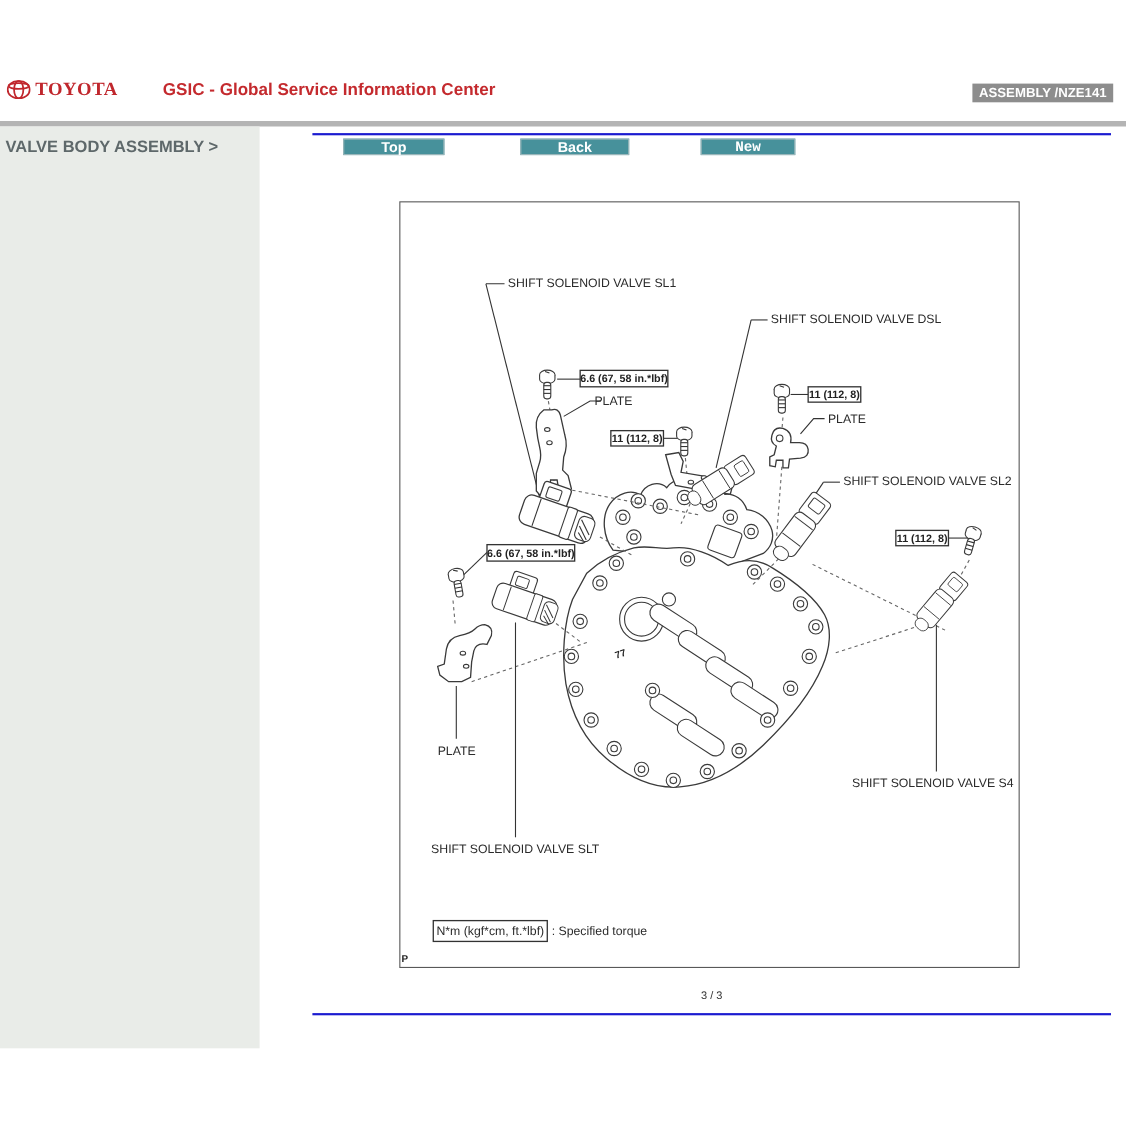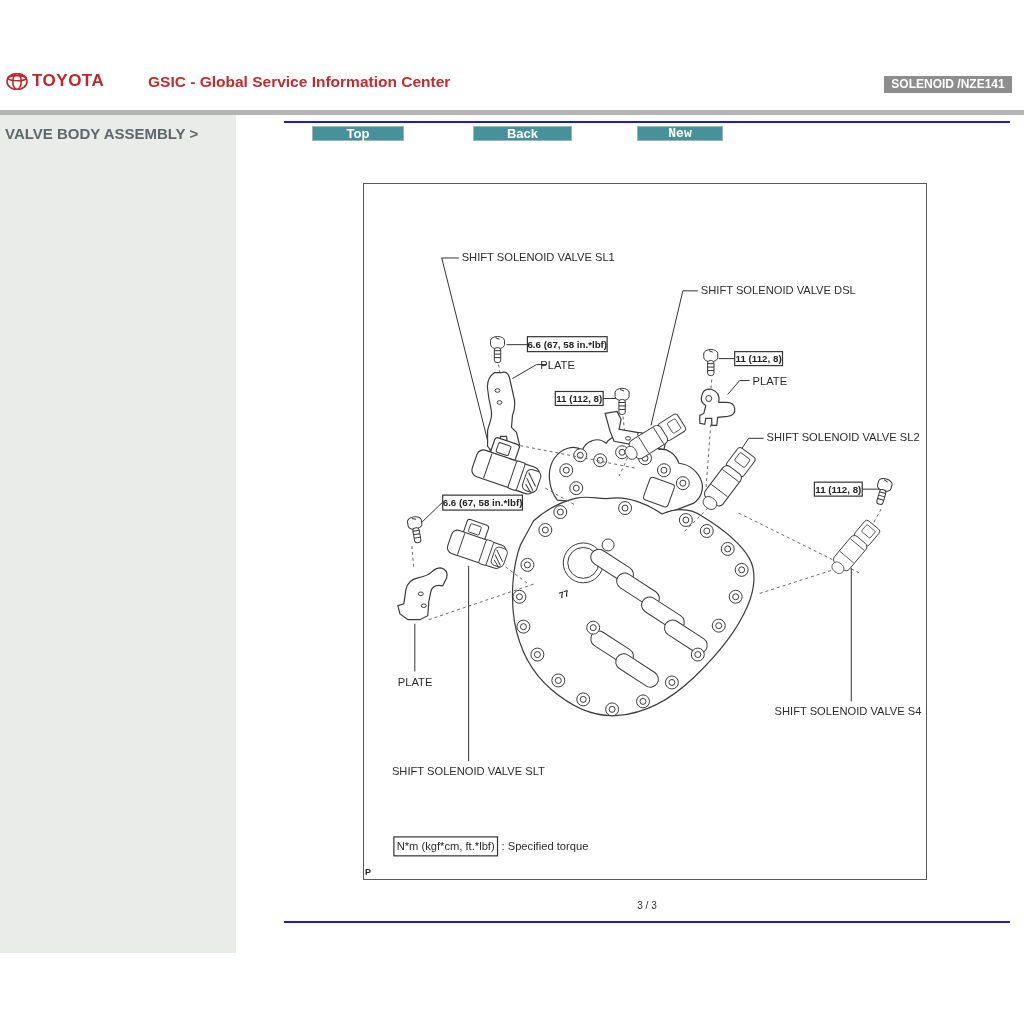--- a/index.html
+++ b/index.html
@@ -1,19 +1,19 @@
 <!DOCTYPE html>
 <html><head>
 <meta charset="utf-8">
 <style>
   html,body{margin:0;padding:0;background:#fff;}
   .page{position:relative;width:1024px;height:1024px;background:#fff;overflow:hidden;
         font-family:"Liberation Sans",sans-serif;}
   
-  .brand{position:absolute;left:6px;top:71px;display:flex;align-items:center;gap:4px;}
+  .brand{position:absolute;left:6px;top:71px;display:flex;align-items:center;gap:4px;font-family:Liberation Serif, serif;}
   .brand-text{color:#c0272d;font-weight:bold;font-size:17px;letter-spacing:.5px;}
   .gsic-title{position:absolute;left:148px;top:73px;color:#c42a2e;font-weight:bold;font-size:15.5px;}
   .model-badge{position:absolute;left:884px;top:76px;width:128px;height:17px;background:#8d8d8d;
         color:#fff;font-weight:bold;font-size:12px;text-align:center;line-height:17px;}
   .btn{position:absolute;height:15px;border:1px solid #9ab6ba;color:#fff;font-weight:bold;
         font-size:13px;text-align:center;line-height:14px;cursor:pointer;box-sizing:border-box;padding:0;margin-top:32px;}
   .btn-red{left:8px;top:93px;width:93px;background:#a93636;border-color:#c46;}
   .btn-teal{background:#47919b;}
   #btn-top{left:312px;top:94px;width:92px;}
   #btn-back{left:473px;top:94px;width:99px;}
@@ -48,21 +48,21 @@
 
   <div class="brand">
     <svg width="22" height="17" viewBox="0 0 22 17">
       <ellipse cx="11" cy="8.5" rx="10" ry="8" fill="none" stroke="#c0272d" stroke-width="1.6"></ellipse>
       <ellipse cx="11" cy="8.5" rx="4.2" ry="8" fill="none" stroke="#c0272d" stroke-width="1.6"></ellipse>
       <ellipse cx="11" cy="5.2" rx="9.2" ry="2.6" fill="none" stroke="#c0272d" stroke-width="1.6"></ellipse>
     </svg>
     <span class="brand-text">TOYOTA</span>
   </div>
   <div class="gsic-title">GSIC - Global Service Information Center</div>
-  <div class="model-badge">SOLENOID /NZE141</div>
+  <div class="model-badge">ASSEMBLY /NZE141</div>
 
   <button class="btn btn-red">Outline OFF</button>
   <button class="btn btn-teal" id="btn-top">Top</button>
   <button class="btn btn-teal" id="btn-back">Back</button>
   <button class="btn btn-teal" id="btn-new">New</button>
 
   <div class="gray-bar"></div>
 
   <aside class="sidebar">
     <div class="sidebar-title">

